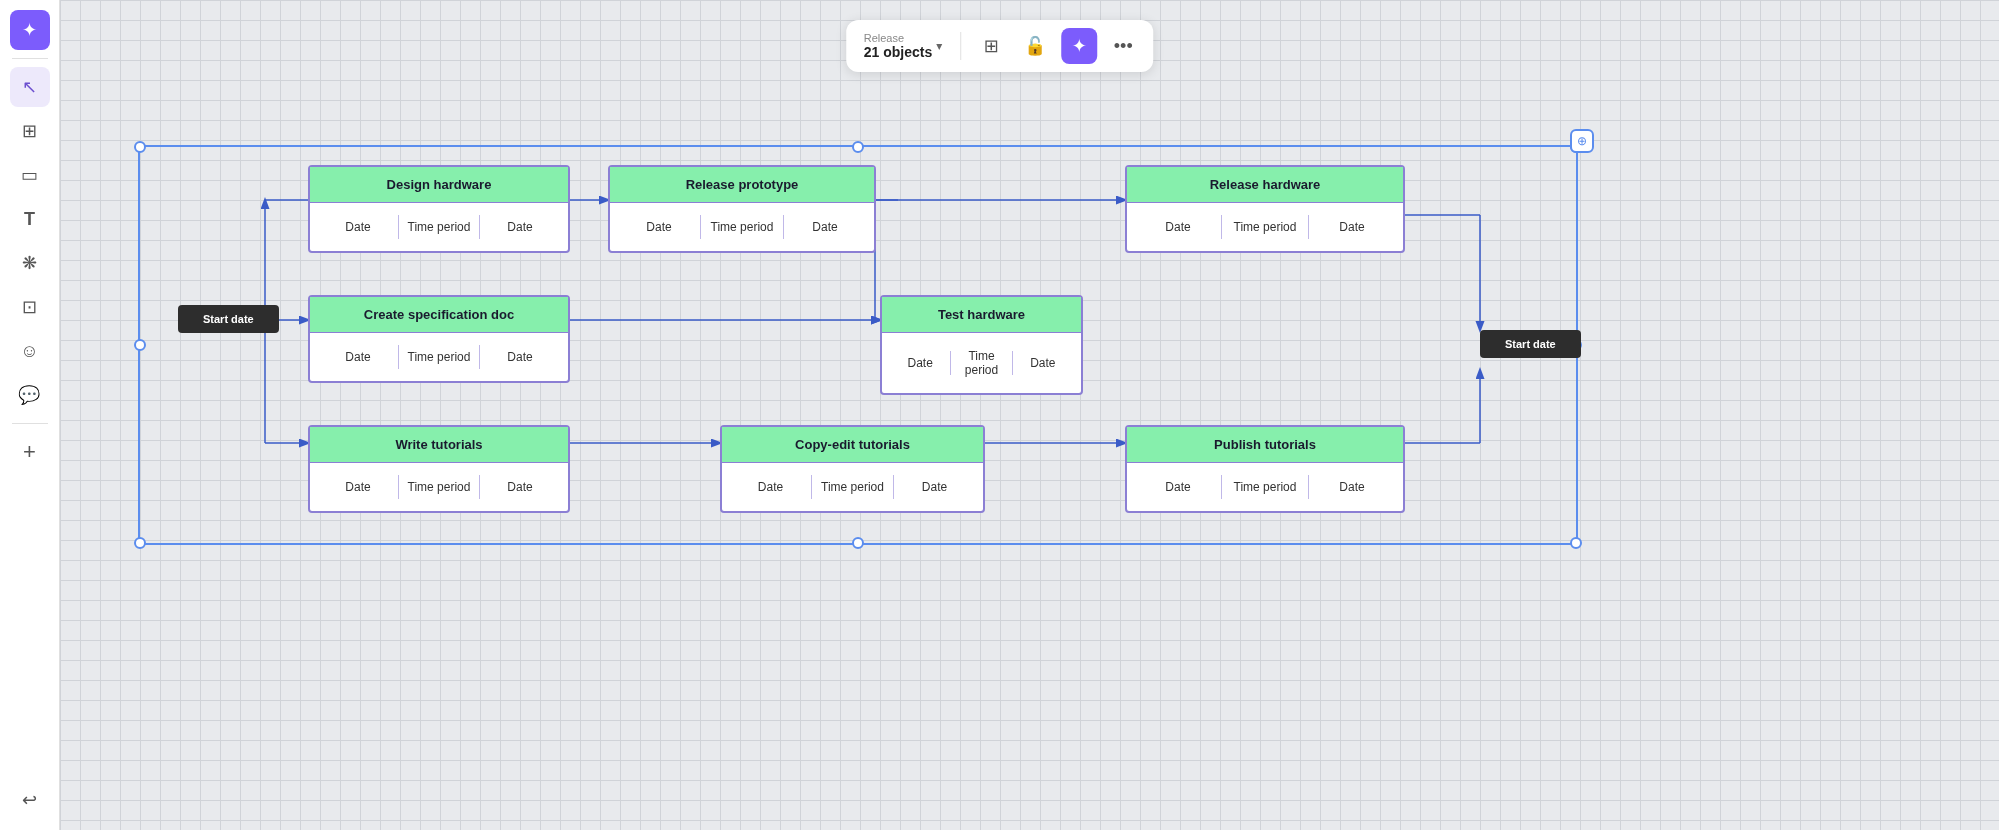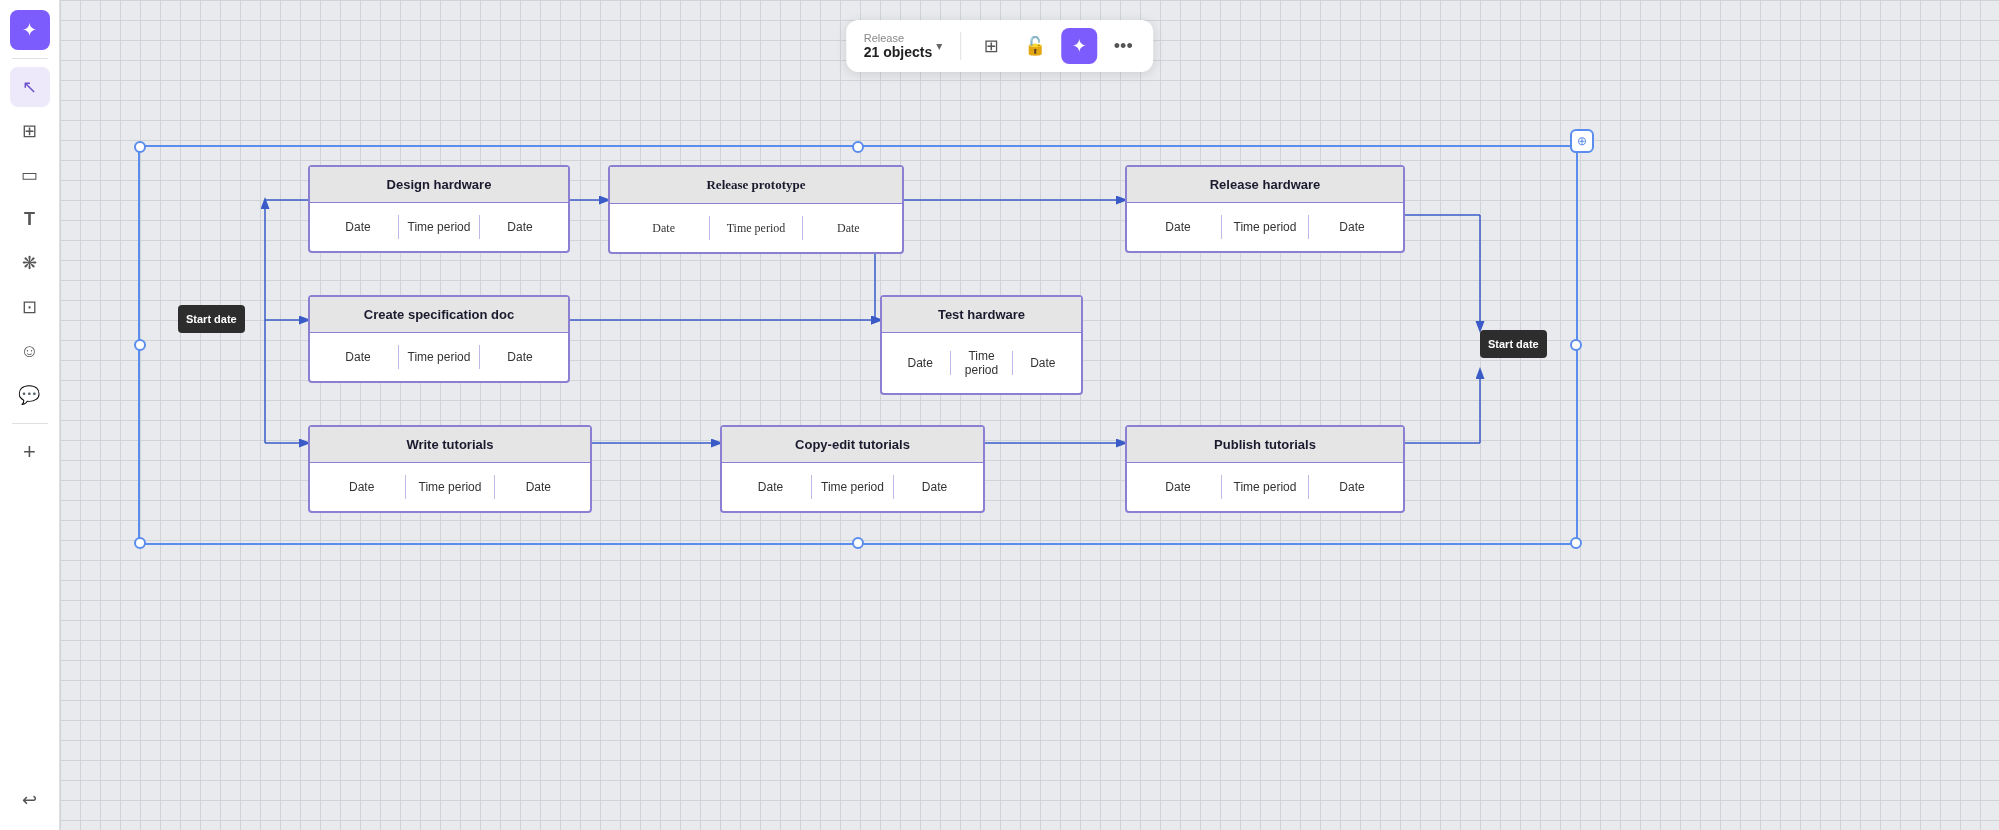--- a/index.html
+++ b/index.html
@@ -162,21 +162,21 @@
     }
 
     
     .process-box {
       position: absolute;
       background: #fff;
       border: 2px solid #8b7fd4;
       border-radius: 4px;
     }
     .process-header {
-      background: #e5e5e5;
+      background: #86efac;
       padding: 10px 16px;
       text-align: center;
       font-weight: 700;
       font-size: 13px;
       color: #1a1a2e;
       border-bottom: 1px solid #8b7fd4;
     }
     .process-body {
       display: flex;
       align-items: center;
@@ -196,21 +196,21 @@
       background: #c0b8e8;
     }
 
     
     .start-box {
       position: absolute;
       background: #2d2d2d;
       color: #fff;
       font-size: 11px;
       font-weight: 600;
-      padding: 8px 8px;
+      padding: 8px 25px;
       border-radius: 4px;
       white-space: nowrap;
     }
 
     
     .arrows-svg {
       position: absolute;
       left: 0;
       top: 0;
       width: 100%;
@@ -326,21 +326,21 @@
     <div class="process-header">Design hardware</div>
     <div class="process-body">
       <div class="process-cell">Date</div>
       <div class="process-cell-divider"></div>
       <div class="process-cell">Time period</div>
       <div class="process-cell-divider"></div>
       <div class="process-cell">Date</div>
     </div>
   </div>
 
-  <div class="process-box" style="left: 548px; top: 165px; width: 296px; font-family: Liberation Serif, serif;">
+  <div class="process-box" style="left: 548px; top: 165px; width: 268px;">
     <div class="process-header">Release prototype</div>
     <div class="process-body">
       <div class="process-cell">Date</div>
       <div class="process-cell-divider"></div>
       <div class="process-cell">Time period</div>
       <div class="process-cell-divider"></div>
       <div class="process-cell">Date</div>
     </div>
   </div>
 
@@ -370,21 +370,21 @@
     <div class="process-header">Test hardware</div>
     <div class="process-body">
       <div class="process-cell">Date</div>
       <div class="process-cell-divider"></div>
       <div class="process-cell">Time period</div>
       <div class="process-cell-divider"></div>
       <div class="process-cell">Date</div>
     </div>
   </div>
 
-  <div class="process-box" style="left: 248px; top: 425px; width: 284px;">
+  <div class="process-box" style="left: 248px; top: 425px; width: 262px;">
     <div class="process-header">Write tutorials</div>
     <div class="process-body">
       <div class="process-cell">Date</div>
       <div class="process-cell-divider"></div>
       <div class="process-cell">Time period</div>
       <div class="process-cell-divider"></div>
       <div class="process-cell">Date</div>
     </div>
   </div>
 

